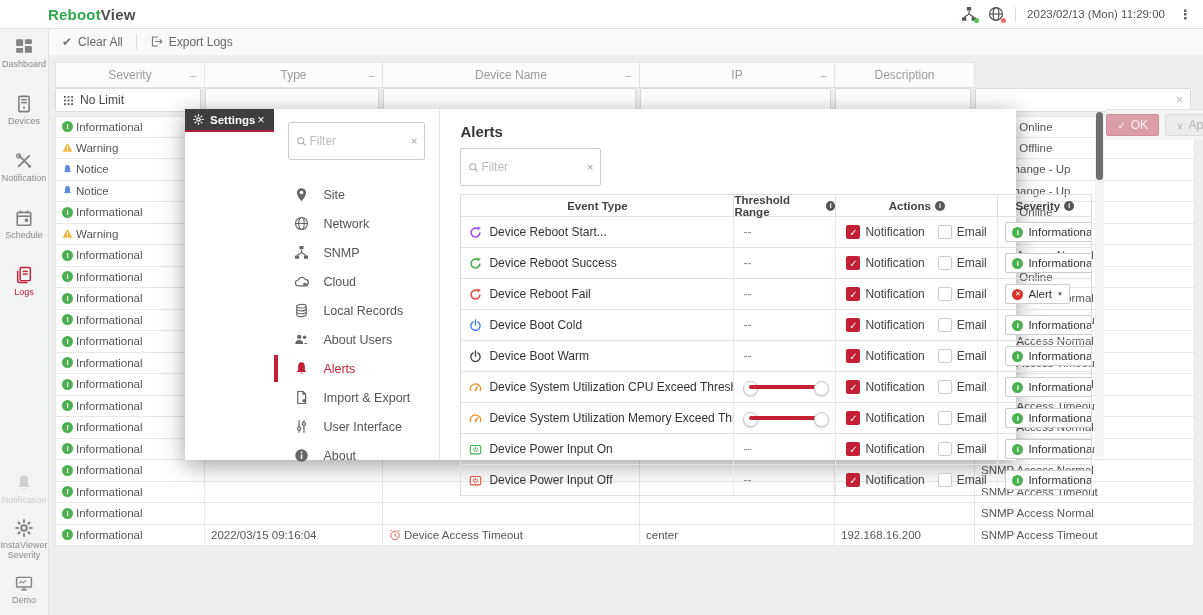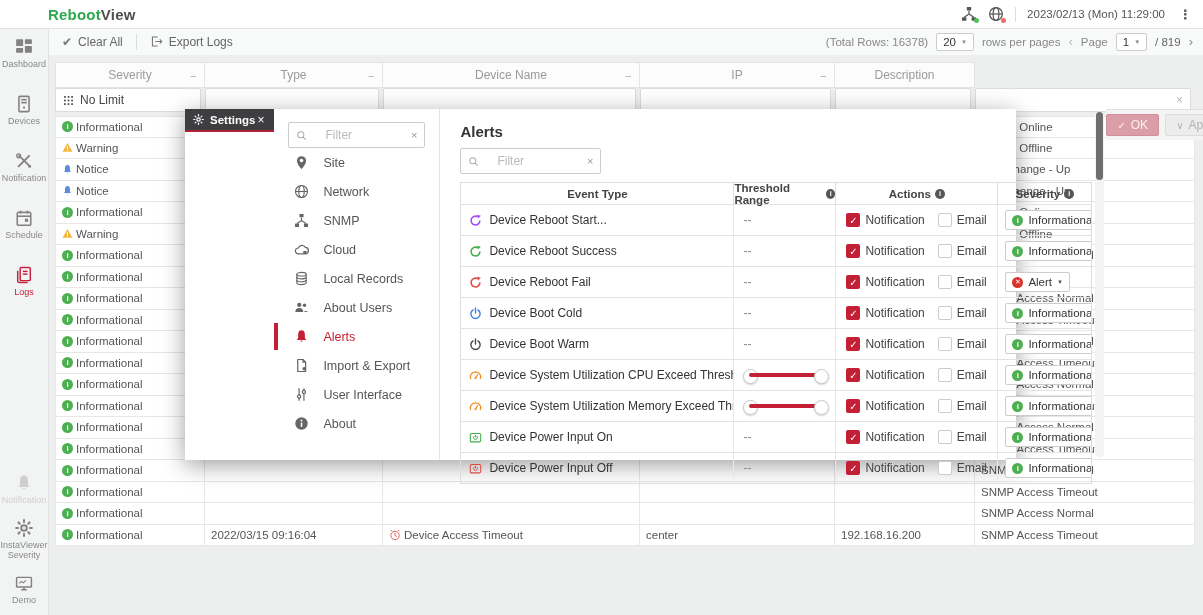--- a/index.html
+++ b/index.html
@@ -75,26 +75,26 @@
   
   .modal{position:absolute;left:185px;top:109px;width:831px;height:351px;background:#fff;z-index:20;
          box-shadow:0 5px 22px rgba(0,0,0,.38);display:flex;flex-direction:row;}
   .m-title{height:21px;background:#3e3e40;display:flex;align-items:center;padding:0 8px;color:#fff;
            font-size:11.5px;font-weight:700;border-bottom:2px solid #b31f37;flex:none;}
   .m-title .icon{width:11px;height:11px;color:#fff;margin-right:6px;}
   .m-close{margin-left:auto;font-size:12px;font-weight:400;cursor:pointer;padding:0 2px;}
   .m-body{flex:1;display:flex;min-height:0;position:relative;}
   .m-menu{width:165px;border-right:1px solid #e5e5e5;padding-top:13px;flex:none;}
   .mfilter{height:24px;border:1px solid #ccc;border-radius:2px;margin:0 14px;display:flex;align-items:center;
-           padding:0 7px;gap:16px;background:#fff;}
+           padding:6px 7px;gap:0;background:#fff;}
   .mfilter .icon{width:11px;height:11px;color:#aaa;}
   .mfilter input{border:none;outline:none;flex:1;min-width:20px;font-size:12px;color:#555;font-family:inherit;background:transparent;}
   .mfilter input::placeholder{color:#bbb;}
   .mfilter .close-x{color:#999;font-size:11px;cursor:pointer;}
-  #menu-list{}
+  #menu-list{margin-top:20px;}
   .menu-item{height:29px;display:flex;align-items:center;gap:14px;padding-left:20px;font-size:12.5px;color:#555;
              position:relative;cursor:pointer;}
   .menu-item .icon{width:15px;height:15px;color:#666;}
   .menu-item.active,.menu-item.active .icon{color:#c32035;}
   .menu-item.active::before{content:"";position:absolute;left:0;top:1px;bottom:1px;width:4px;background:#c32035;}
   .m-content{flex:1;padding:14px 14px 0 20px;min-width:0;}
   .m-content h2{font-size:15px;color:#333;margin:0 0 8px;font-weight:700;}
   .m-content .mfilter{margin:0 0 8px;width:125px;}
   .alerts-table{border:1px solid #ddd;width:630px;}
   .atgrid{display:grid;grid-template-columns:273px 102px 162px 93px;}
@@ -289,36 +289,20 @@
   <div class="tbtn">
     <span class="icon">
         <svg viewBox="0 0 16 16" fill="none" stroke="currentColor" stroke-width="1.3">
           <path d="M9.5 2.5 H3 V13.5 H9.5"></path>
           <line x1="6.5" y1="8" x2="14.5" y2="8"></line>
           <path d="M12 5.5 L14.5 8 L12 10.5"></path>
         </svg>
       </span>
     <span>Export Logs</span>
   </div>
-  <div class="pager">
-    <span>(Total Rows: 16378)</span>
-    <span class="selbox">
-      <span>20</span>
-      <span class="caret">▼</span>
-    </span>
-    <span>rows per pages</span>
-    <span class="chev">‹</span>
-    <span>Page</span>
-    <span class="selbox">
-      <span>1</span>
-      <span class="caret">▼</span>
-    </span>
-    <span class="pagetotal">/ 819</span>
-    <span class="chev" style="color:#8a8a8a">›</span>
-  </div>
 </div>
 
 <div class="ltgrid lt-head" id="log-header">
     <div class="hcell">
       <span>Severity</span>
       <span class="hsort">–</span>
     </div>
     <div class="hcell">
       <span>Type</span>
       <span class="hsort">–</span>

